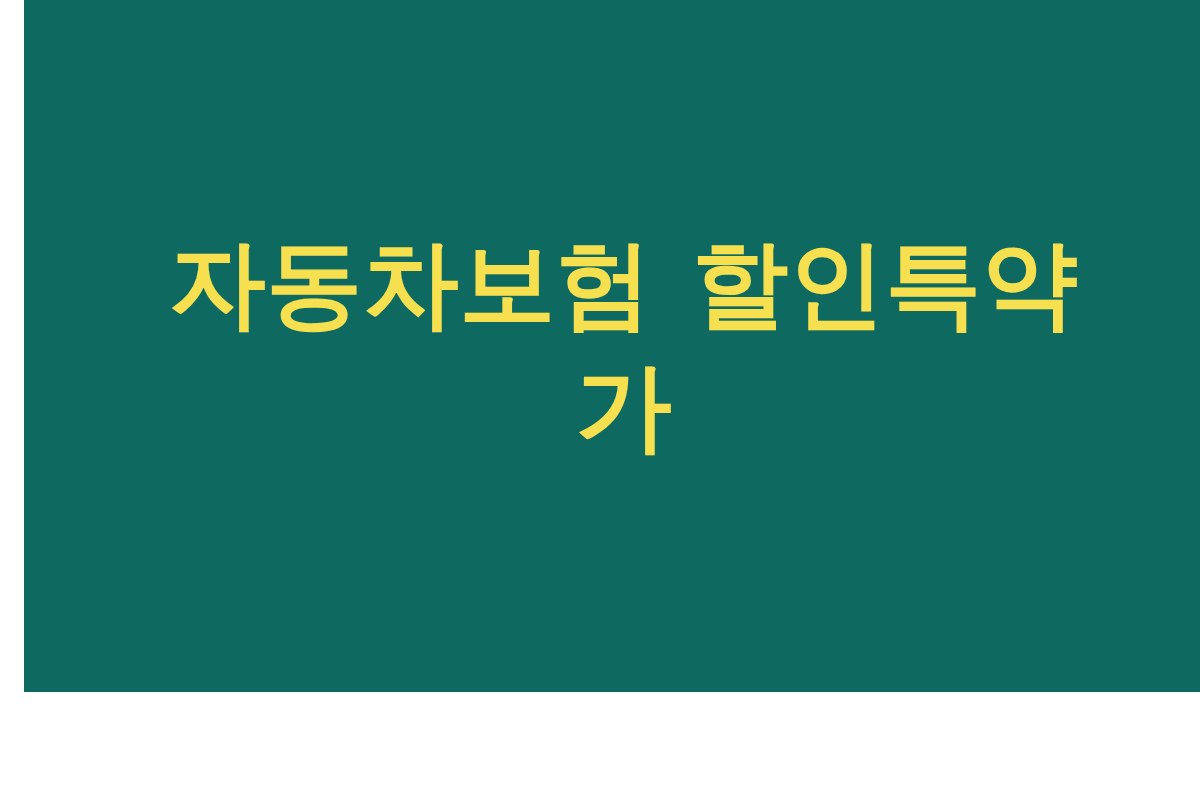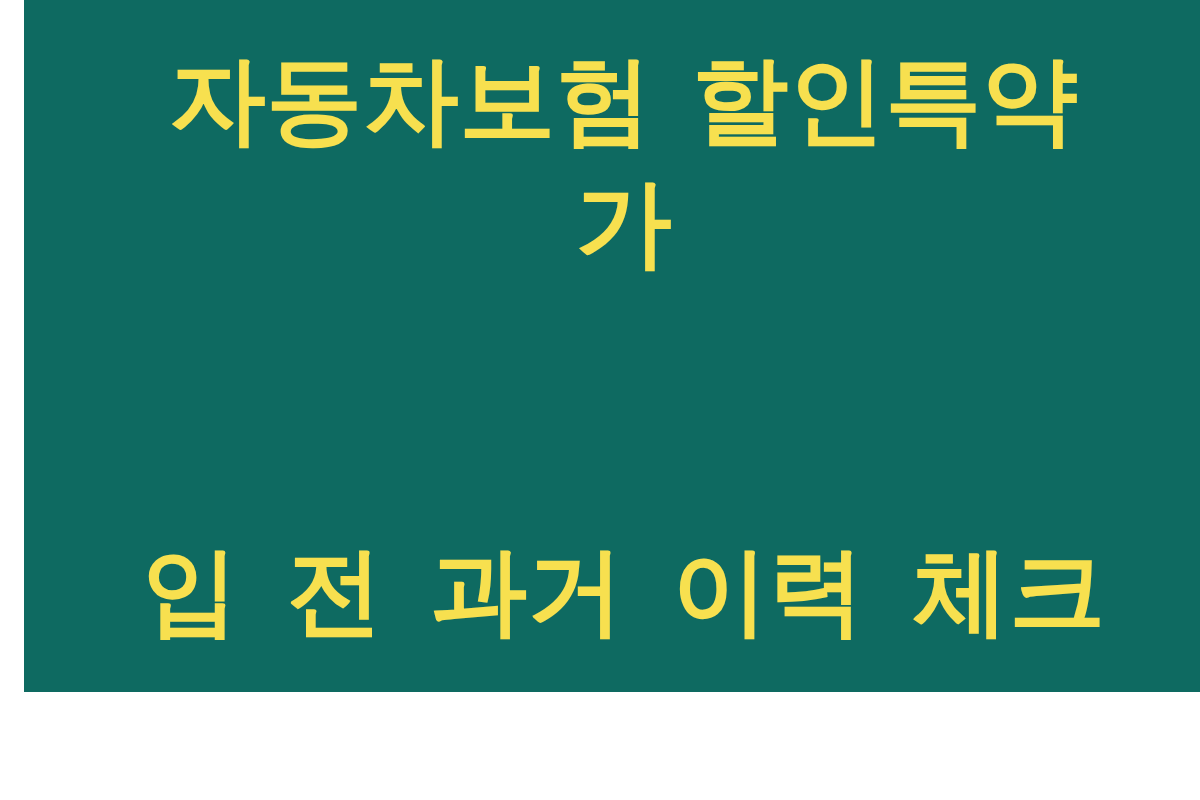--- a/index.html
+++ b/index.html
@@ -53,16 +53,15 @@
     word-spacing: 14px;
   }
 </style>
 </head>
 <body>
 
 <div id="banner" style="background: rgb(14, 106, 97);">
 
   <div class="headline" style="color: rgb(247, 224, 79);">
     <span class="line line-1">자동차보험 할인특약 가</span>
-    <span class="line line-2">입 전 과거 이력 체크</span>
   </div>
 
 </div>
 
 </body></html>

